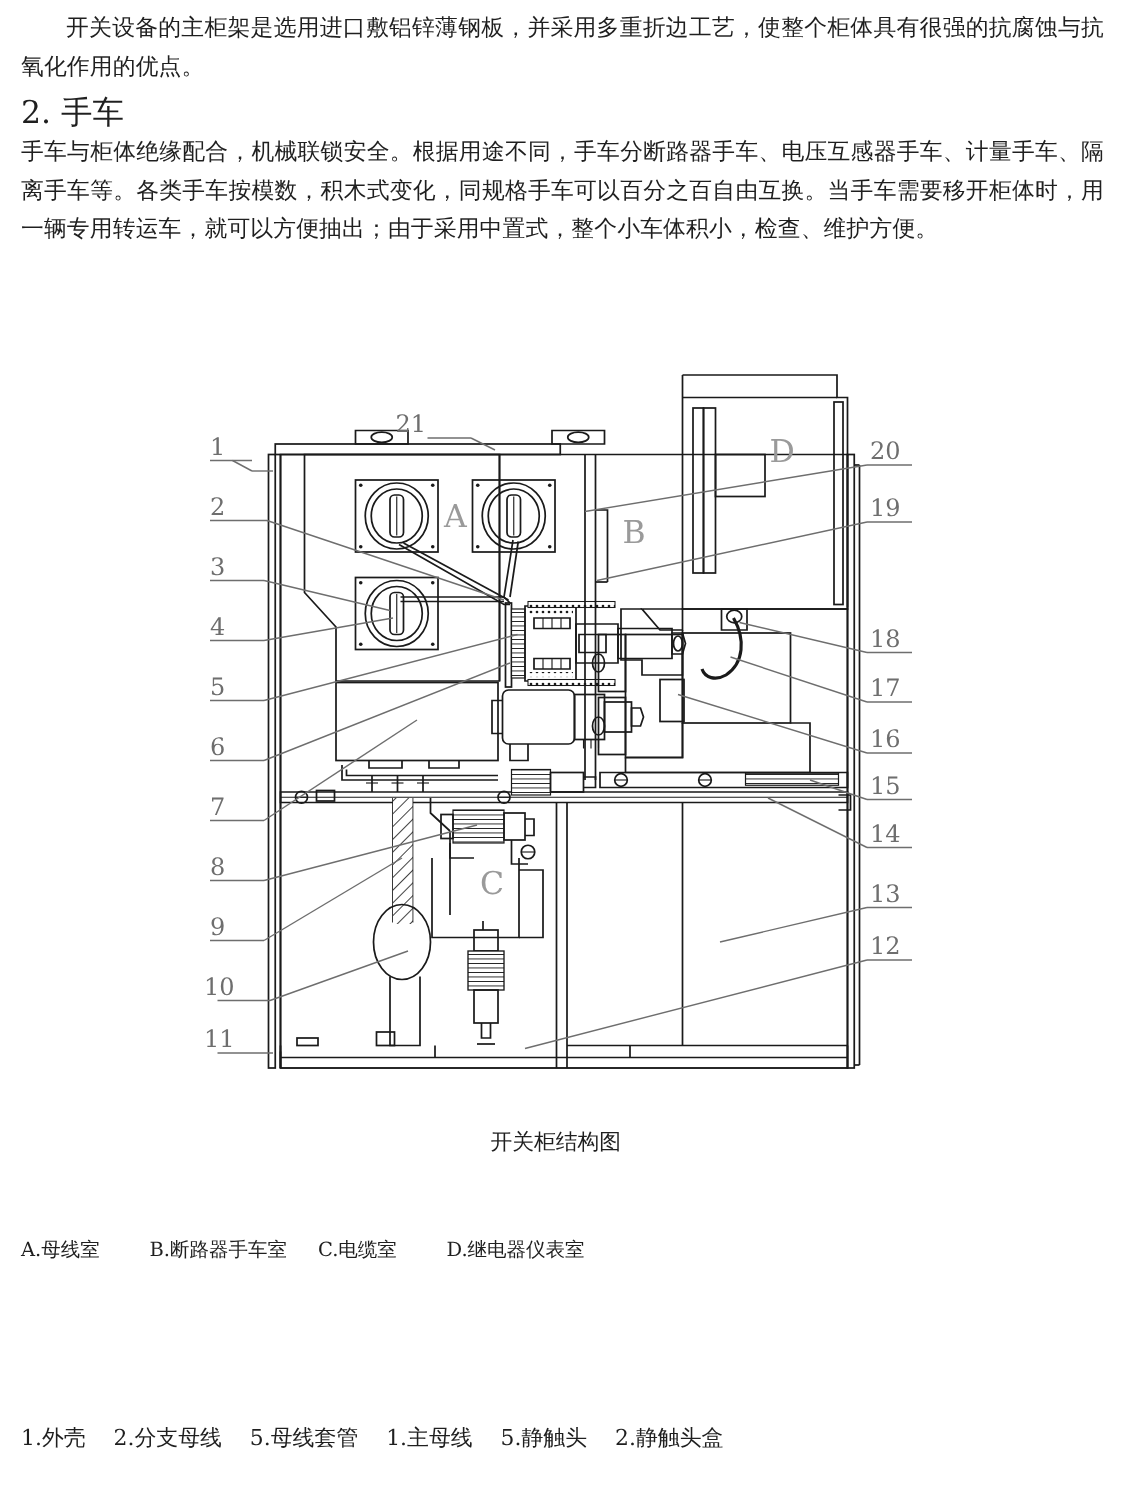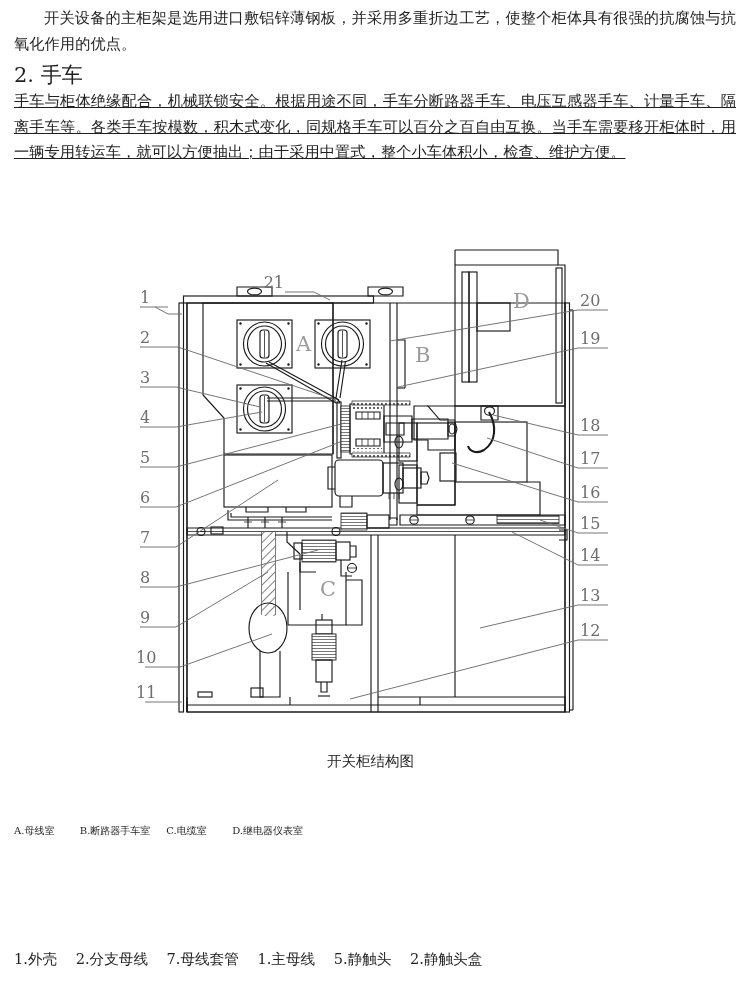--- a/index.html
+++ b/index.html
@@ -44,21 +44,20 @@
     top: 63px;
     font-family: "DejaVu Serif", "Liberation Serif", serif;
     font-size: 21px;
     line-height: 25px;
     color: #1f1f1f;
   }
   #para-trolley {
     left: 14px;
     top: 89px;
     width: 722px;
-    text-decoration: underline;
   }
 
   
   #figure-wrap {
     position: absolute;
     left: 0px;
     top: 210px;
     width: 750px;
     height: 520px;
   }
@@ -75,21 +74,21 @@
     color: #1f1f1f;
   }
 
   
   #compartment-legend {
     position: absolute;
     left: 14px;
     top: 824px;
     width: 722px;
     font-family: "DejaVu Serif", "Liberation Serif", serif;
-    font-size: 10px;
+    font-size: 13px;
     color: #1f1f1f;
     white-space: pre;
   }
   #compartment-legend .cl-item { display: inline; }
 
   #parts-legend {
     position: absolute;
     left: 14px;
     top: 893px;
     width: 726px;
@@ -490,19 +489,19 @@
       <text class="numtxt" x="284" y="78" text-anchor="end">21</text>
 
     </svg>
   </div>
 
   <div id="figure-caption">开关柜结构图</div>
 
   <div id="compartment-legend"><span class="cl-item">A.母线室</span>        <span class="cl-item">B.断路器手车室</span>     <span class="cl-item">C.电缆室</span>        <span class="cl-item">D.继电器仪表室</span></div>
 
   <div id="parts-legend">
-    <span class="pl-row"><span class="pl-item">1.外壳</span>    <span class="pl-item">2.分支母线</span>    <span class="pl-item">7.母线套管</span>    <span class="pl-item">1.主母线</span>    <span class="pl-item">5.静触头</span>    <span class="pl-item">2.静触头盒</span></span>
+    <span class="pl-row"><span class="pl-item">1.外壳</span>    <span class="pl-item">2.分支母线</span>    <span class="pl-item">5.母线套管</span>    <span class="pl-item">1.主母线</span>    <span class="pl-item">5.静触头</span>    <span class="pl-item">2.静触头盒</span></span>
     
     
     
   </div>
 
 </div>
 
 </body></html>

